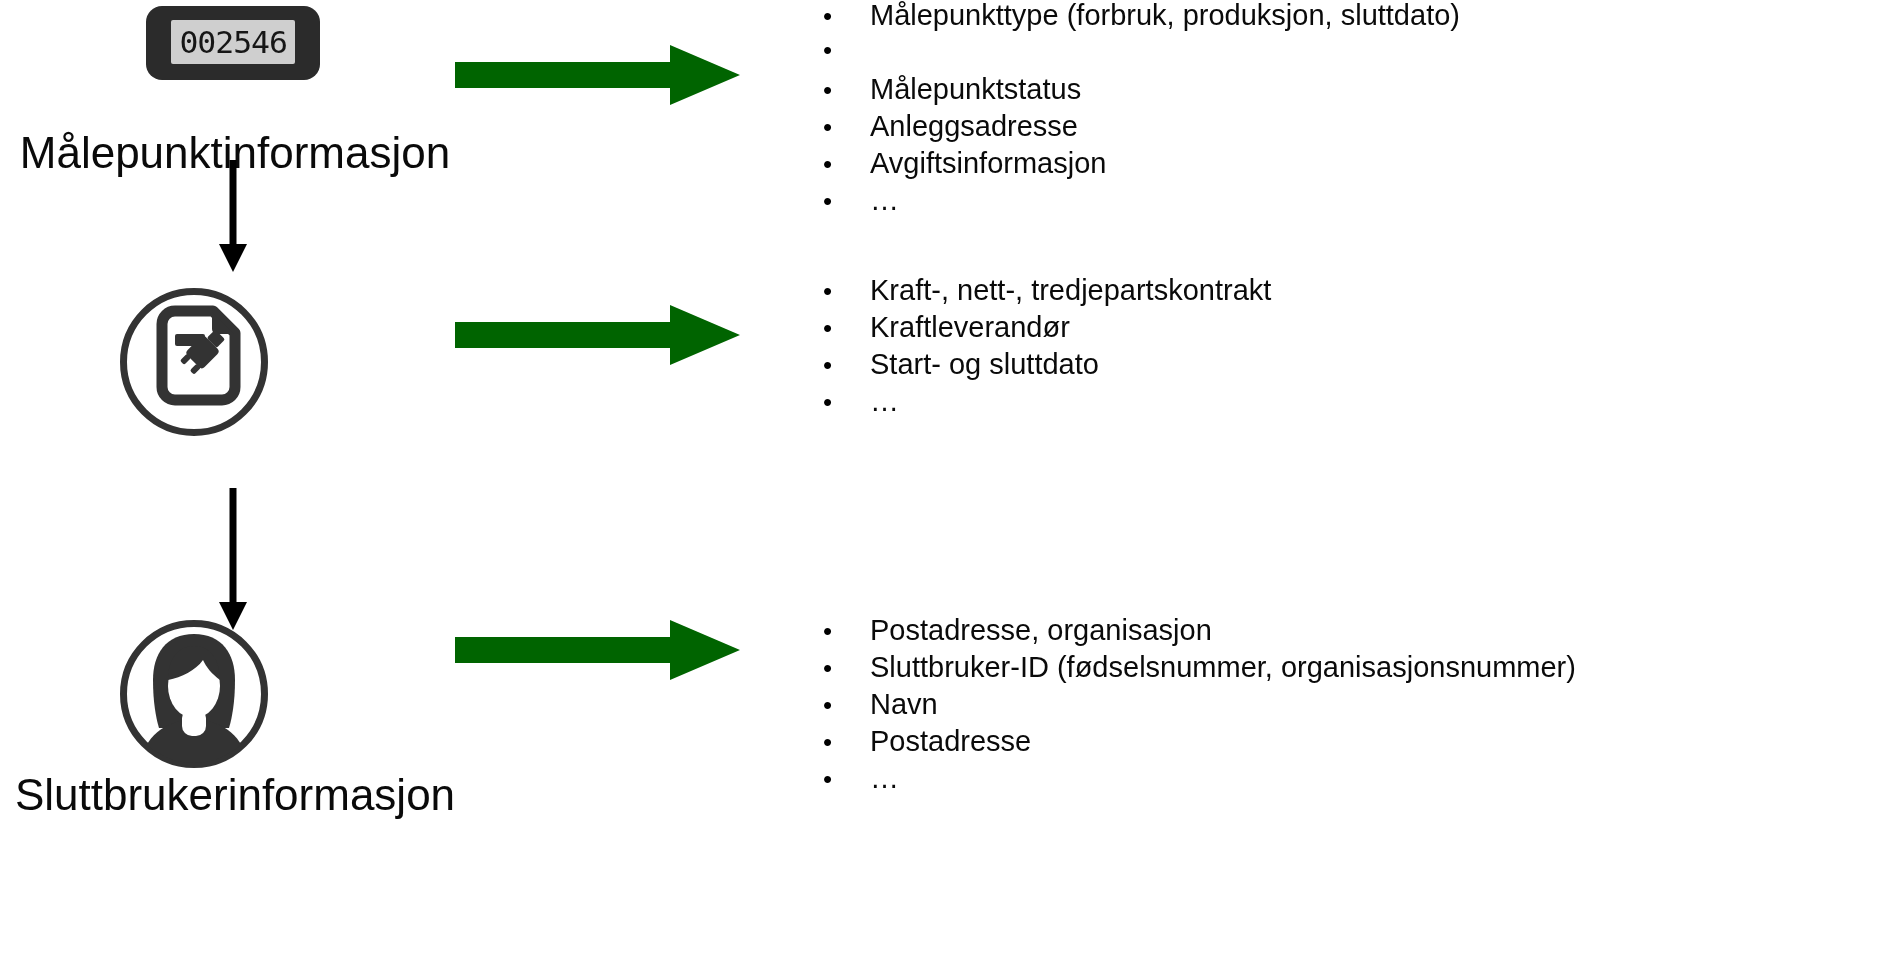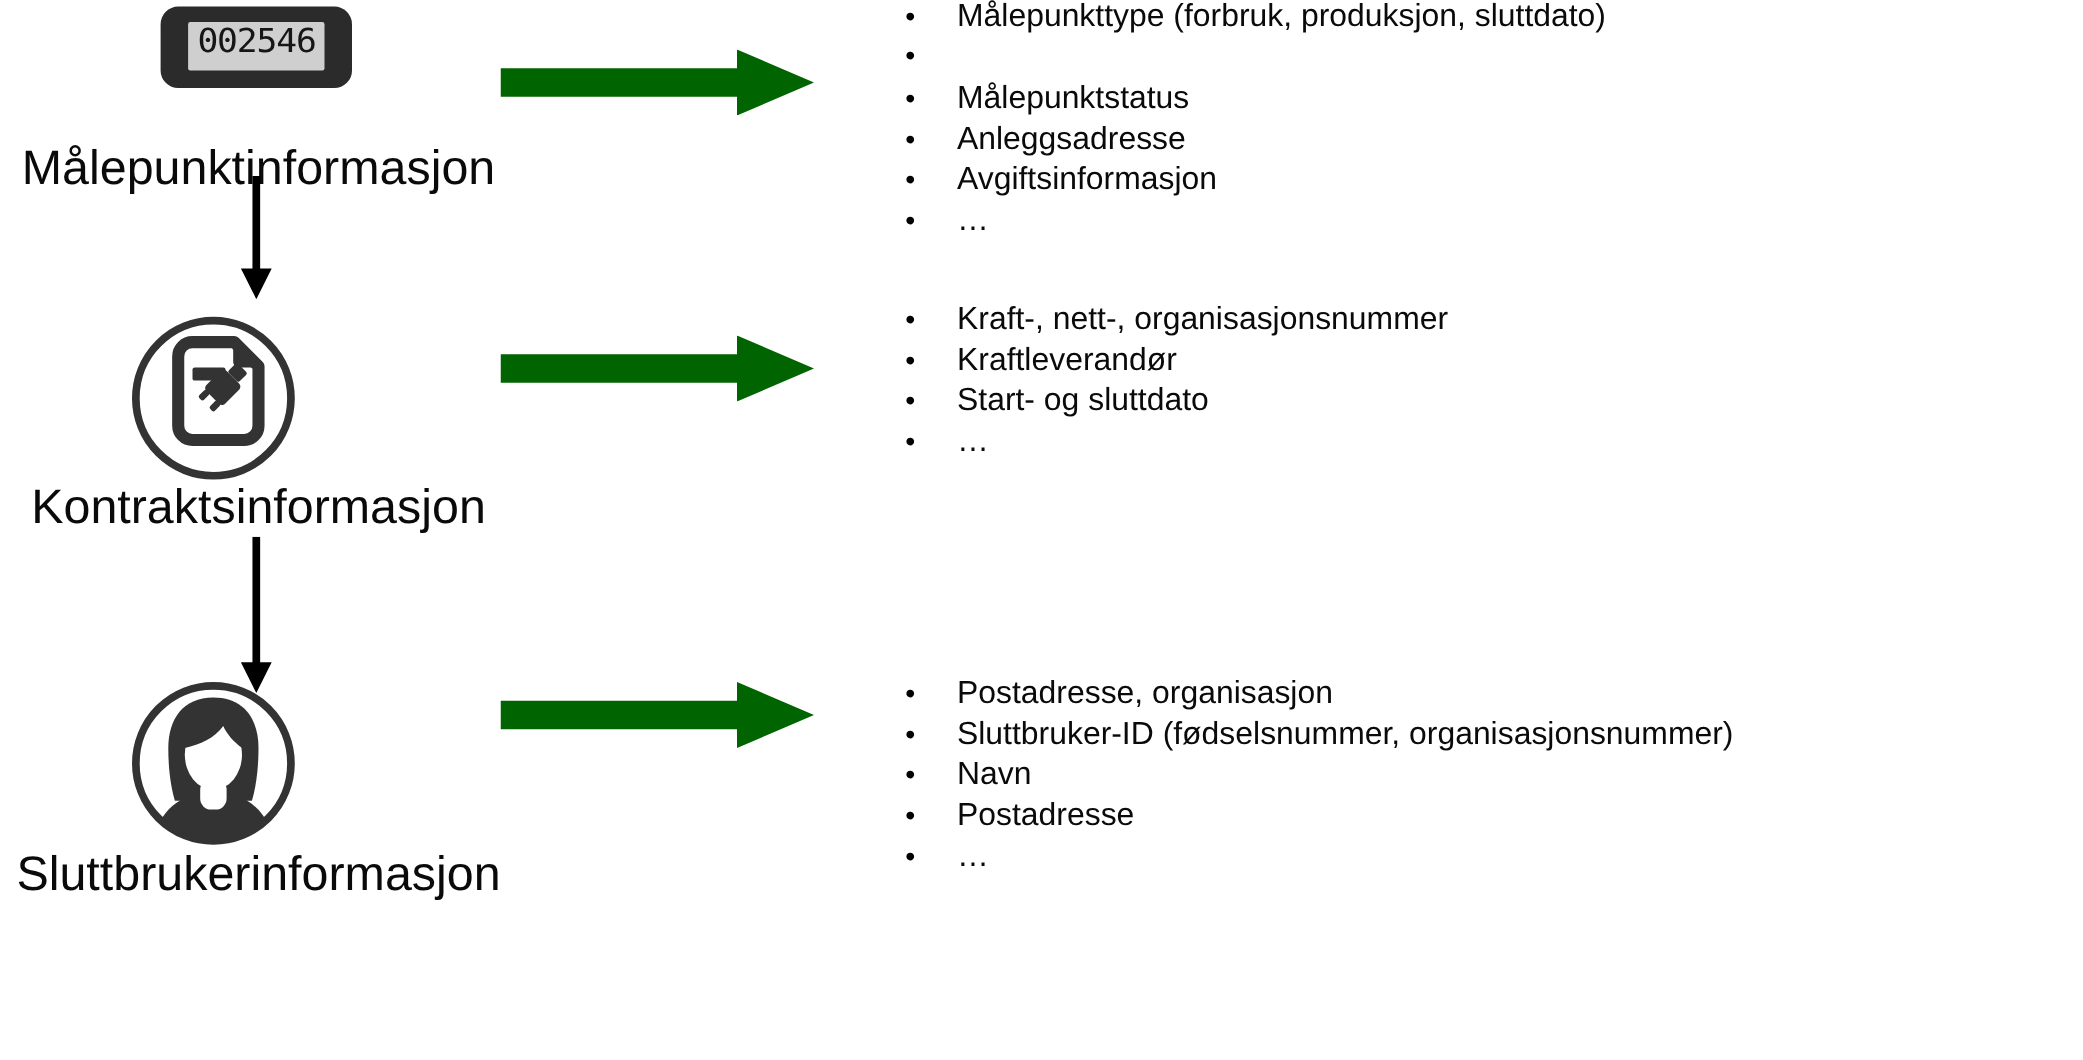--- a/index.html
+++ b/index.html
@@ -51,21 +51,21 @@
   }
   .meter-screen {
     position: absolute;
     left: 25px;
     top: 14px;
     width: 124px;
     height: 44px;
     background: #cfcfcf;
     border-radius: 2px;
     display: flex;
-    align-items: flex-start;
+    align-items: center;
     justify-content: center;
   }
   .meter-digits {
     font-family: "DejaVu Sans Mono", monospace;
     font-size: 30px;
     letter-spacing: -1px;
     color: #161616;
     transform: scaleX(1.05);
   }
 
@@ -160,21 +160,20 @@
 
           <g transform="translate(62,62) rotate(-45)" fill="#333333">
             <rect x="0" y="4" width="26" height="24" rx="4"></rect>
             <rect x="26" y="9" width="12" height="14" rx="2"></rect>
             <rect x="-9" y="6" width="10" height="6" rx="2"></rect>
             <rect x="-9" y="20" width="10" height="6" rx="2"></rect>
           </g>
         </svg>
       </div>
     </div>
-    <div class="node-label">Kontraktsinformasjon</div>
   </div>
 
   <div class="v-arrow" style="left:213px; top:488px; height:142px;">
     <svg width="40" height="142" viewBox="0 0 40 142">
       <line x1="20" y1="0" x2="20" y2="122" stroke="#000000" stroke-width="7"></line>
       <polygon points="20,142 6,114 34,114" fill="#000000"></polygon>
     </svg>
   </div>
 
   <div class="node" style="top:620px;">
@@ -249,21 +248,21 @@
     </div>
     <div class="bullet-row">
       <span class="bullet-dot">•</span>
       <span class="bullet-text">…</span>
     </div>
   </div>
 
   <div class="bullets" style="top:275px;">
     <div class="bullet-row">
       <span class="bullet-dot">•</span>
-      <span class="bullet-text">Kraft-, nett-, organisasjonsnummer</span>
+      <span class="bullet-text">Kraft-, nett-, tredjepartskontrakt</span>
     </div>
     <div class="bullet-row">
       <span class="bullet-dot">•</span>
       <span class="bullet-text">Kraftleverandør</span>
     </div>
     <div class="bullet-row">
       <span class="bullet-dot">•</span>
       <span class="bullet-text">Start- og sluttdato</span>
     </div>
     <div class="bullet-row">

